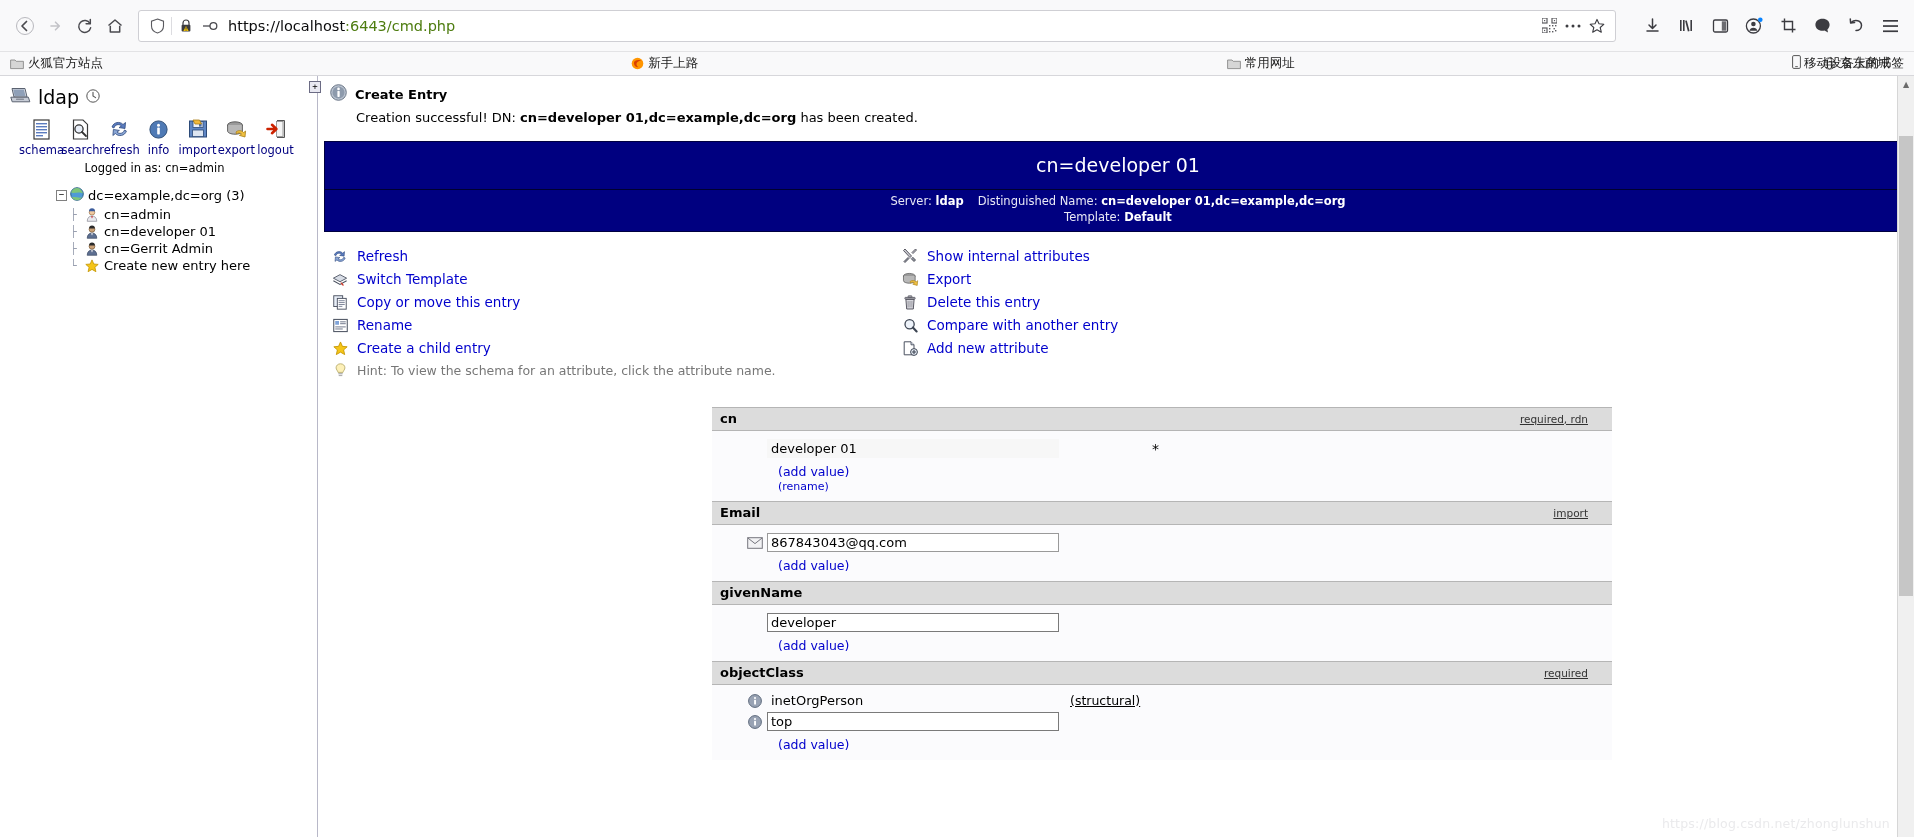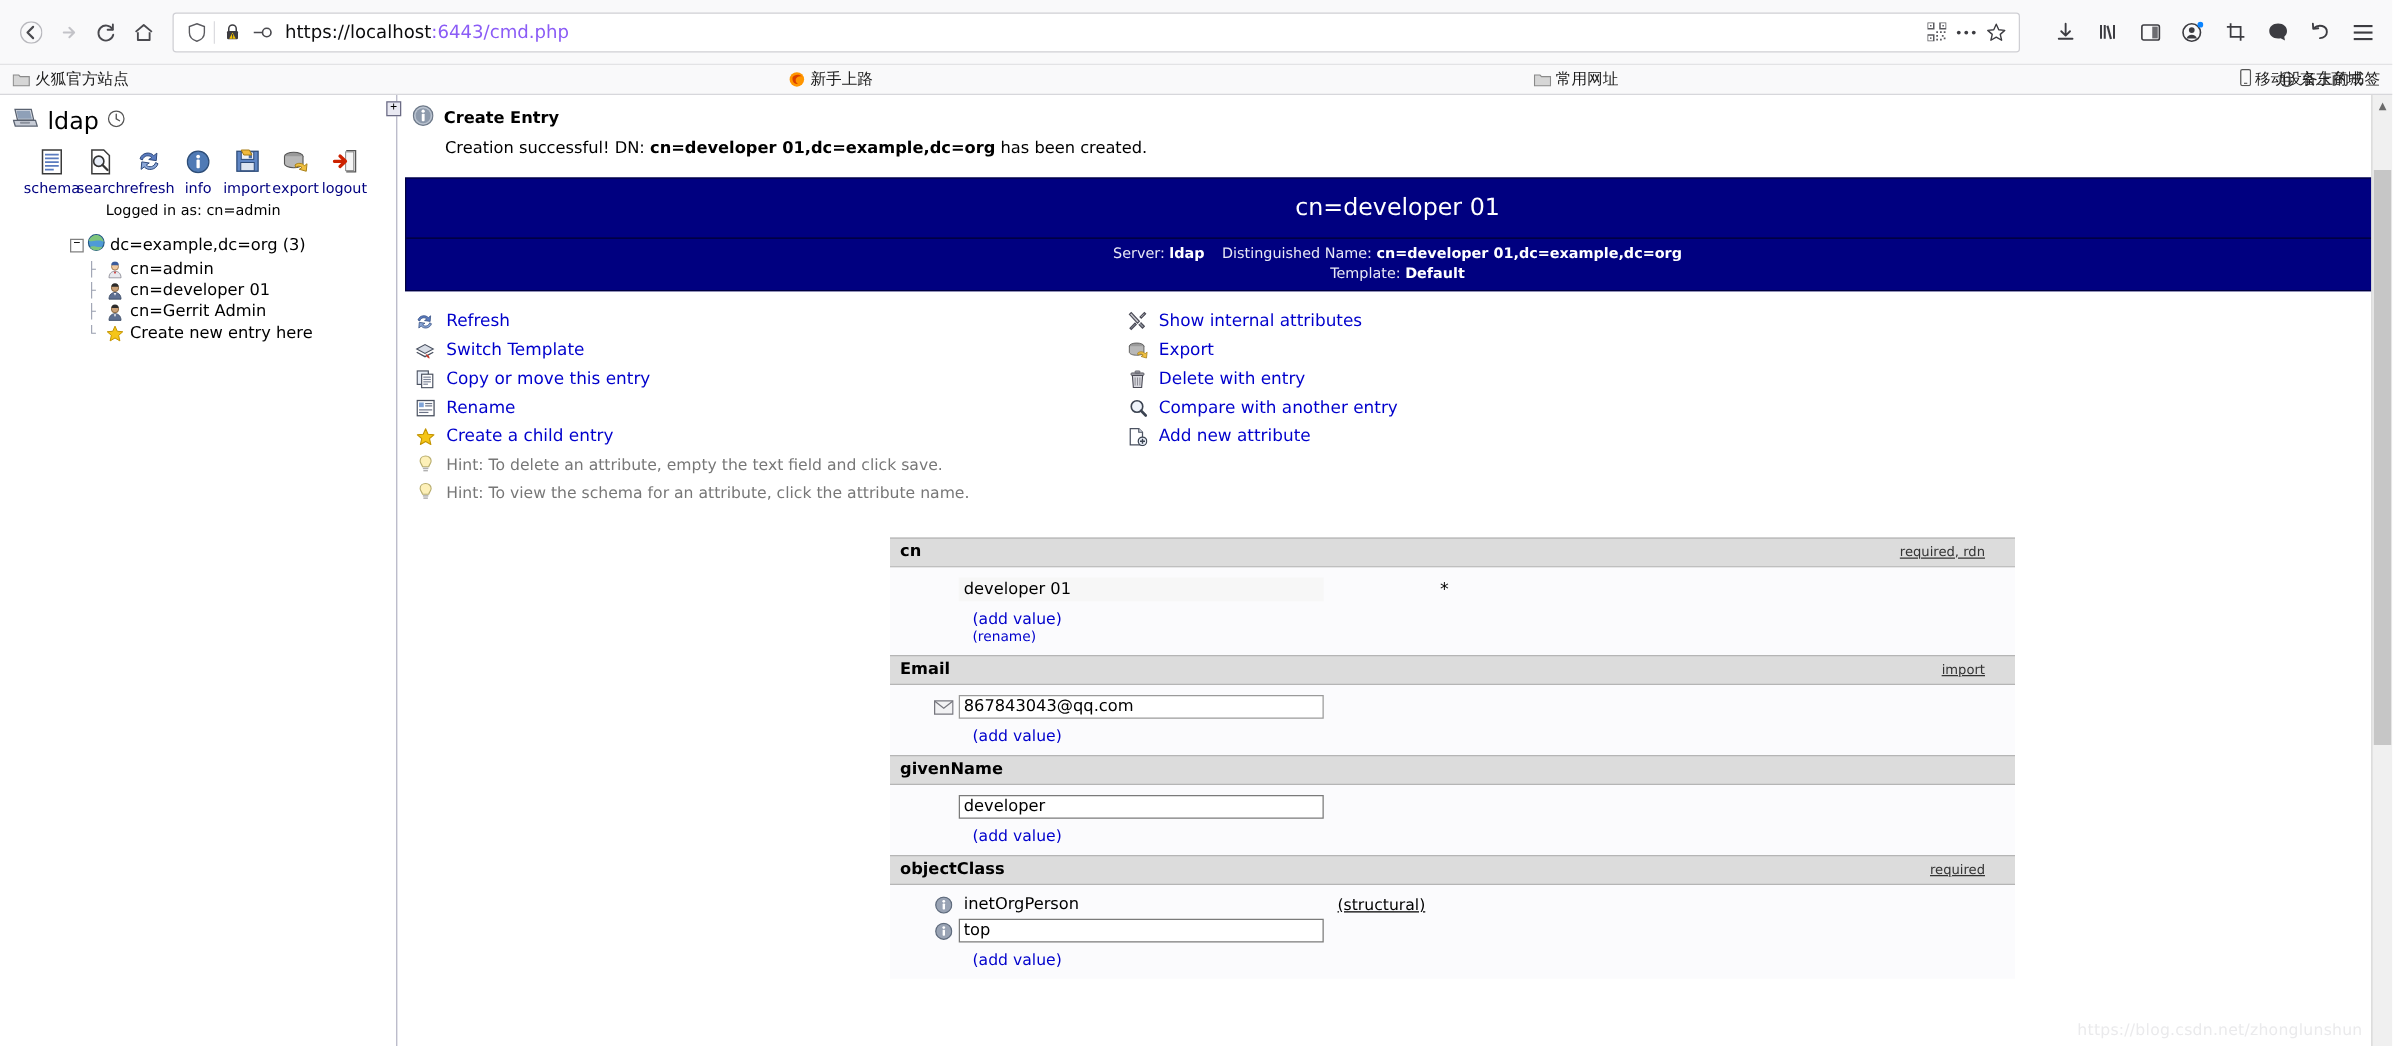--- a/index.html
+++ b/index.html
@@ -22,21 +22,21 @@
   .nav-btn.disabled{color:#bdbdc2;}
   .nav-btn svg{display:block;}
   #urlbar{
     flex:1 1 auto;height:32px;margin:0 8px;background:#fff;
     border:1px solid #cfcfd4;border-radius:3px;
     display:flex;align-items:center;padding:0 6px;box-sizing:border-box;
   }
   #urlbar .u-icon{width:24px;height:22px;display:flex;align-items:center;justify-content:center;color:#5a5a5f;}
   .u-sep{width:1px;height:18px;background:#dcdce0;margin:0 2px;}
   #url-text{flex:1 1 auto;font-size:14.5px;color:#0c0c0d;padding-left:6px;white-space:nowrap;overflow:hidden;}
-  #url-text .dim{color:#8b5cf6;margin-top:32px;}
+  #url-text .dim{color:#4d7c0f;margin-top:32px;}
   .tb-icon{width:28px;height:28px;display:flex;align-items:center;justify-content:center;color:#3c3c41;flex:0 0 auto;}
   #right-icons{display:flex;align-items:center;margin-left:14px;gap:6px;}
 
   
   #bookmarks-bar{
     height:24px;background:#f9f9fa;border-bottom:1px solid #d7d7db;
     display:flex;align-items:center;padding:0 10px;box-sizing:border-box;
     font-size:12.5px;color:#1a1a1a;position:relative;justify-content:space-between;
   }
   .bm{display:flex;align-items:center;margin-right:14px;white-space:nowrap;}
@@ -591,30 +591,20 @@
 
         <div class="act">
           <span class="a-ico">
             <svg width="15" height="15" viewBox="0 0 14 14">
                 <path d="M7 0.9 L8.8 5 L13.2 5.4 L9.9 8.3 L10.9 12.7 L7 10.4 L3.1 12.7 L4.1 8.3 L0.8 5.4 L5.2 5 Z" fill="#f5c518" stroke="#c39400" stroke-width="0.8" stroke-linejoin="round"></path>
               </svg>
           </span>
           <span class="a-lbl">Create a child entry</span>
         </div>
 
-        <div class="act hint">
-          <span class="a-ico">
-            <svg width="13" height="15" viewBox="0 0 12 15">
-                <path d="M6 0.8 C3.3 0.8 1.6 2.6 1.6 4.8 C1.6 6.6 3.2 7.6 3.5 9.4 H8.5 C8.8 7.6 10.4 6.6 10.4 4.8 C10.4 2.6 8.7 0.8 6 0.8 Z" fill="#fdf0b8" stroke="#b8ad6e" stroke-width="0.9"></path>
-                <rect x="3.8" y="10.1" width="4.4" height="1.2" fill="#b0b0b0"></rect>
-                <rect x="4.2" y="11.9" width="3.6" height="1.2" fill="#b0b0b0"></rect>
-              </svg>
-          </span>
-          <span class="a-lbl">Hint: To delete an attribute, empty the text field and click save.</span>
-        </div>
 
         <div class="act hint">
           <span class="a-ico">
             <svg width="13" height="15" viewBox="0 0 12 15">
                 <path d="M6 0.8 C3.3 0.8 1.6 2.6 1.6 4.8 C1.6 6.6 3.2 7.6 3.5 9.4 H8.5 C8.8 7.6 10.4 6.6 10.4 4.8 C10.4 2.6 8.7 0.8 6 0.8 Z" fill="#fdf0b8" stroke="#b8ad6e" stroke-width="0.9"></path>
                 <rect x="3.8" y="10.1" width="4.4" height="1.2" fill="#b0b0b0"></rect>
                 <rect x="4.2" y="11.9" width="3.6" height="1.2" fill="#b0b0b0"></rect>
               </svg>
           </span>
           <span class="a-lbl">Hint: To view the schema for an attribute, click the attribute name.</span>
@@ -649,21 +639,21 @@
                 <rect x="1.4" y="2.4" width="10.2" height="1.8" rx="0.5" fill="#b9b9bf" stroke="#4a4a55" stroke-width="0.8"></rect>
                 <path d="M2.4 4.4 H10.6 L9.8 14 H3.2 Z" fill="#d8d8de" stroke="#4a4a55" stroke-width="0.9"></path>
                 <g stroke="#8b8b93" stroke-width="0.8">
                   <path d="M4.6 6 V12.4"></path>
                   <path d="M6.5 6 V12.4"></path>
                   <path d="M8.4 6 V12.4"></path>
                 </g>
                 <rect x="4.6" y="0.8" width="3.8" height="1.5" rx="0.4" fill="#b9b9bf" stroke="#4a4a55" stroke-width="0.7"></rect>
               </svg>
           </span>
-          <span class="a-lbl">Delete with entry</span>
+          <span class="a-lbl">Delete this entry</span>
         </div>
         <div class="act">
           <span class="a-ico">
             <svg width="15" height="15" viewBox="0 0 15 15">
                 <circle cx="6.6" cy="6.2" r="4.6" fill="#eef3fa" stroke="#3c4452" stroke-width="1.3"></circle>
                 <path d="M9.9 9.6 L13.6 13.4" stroke="#3c4452" stroke-width="2.1" stroke-linecap="round"></path>
               </svg>
           </span>
           <span class="a-lbl">Compare with another entry</span>
         </div>

